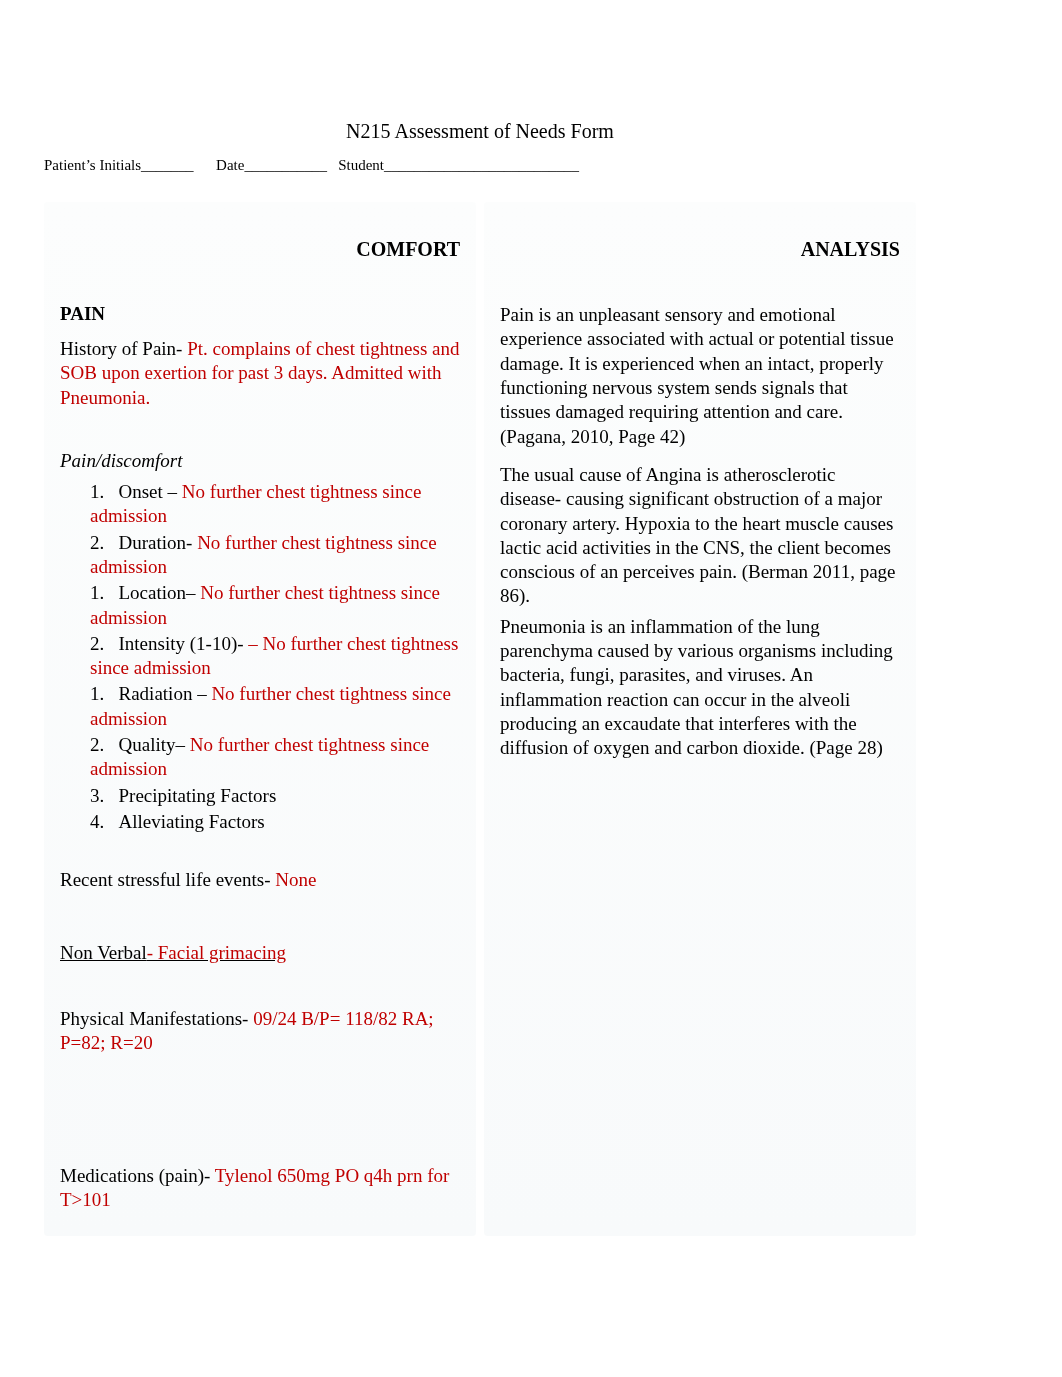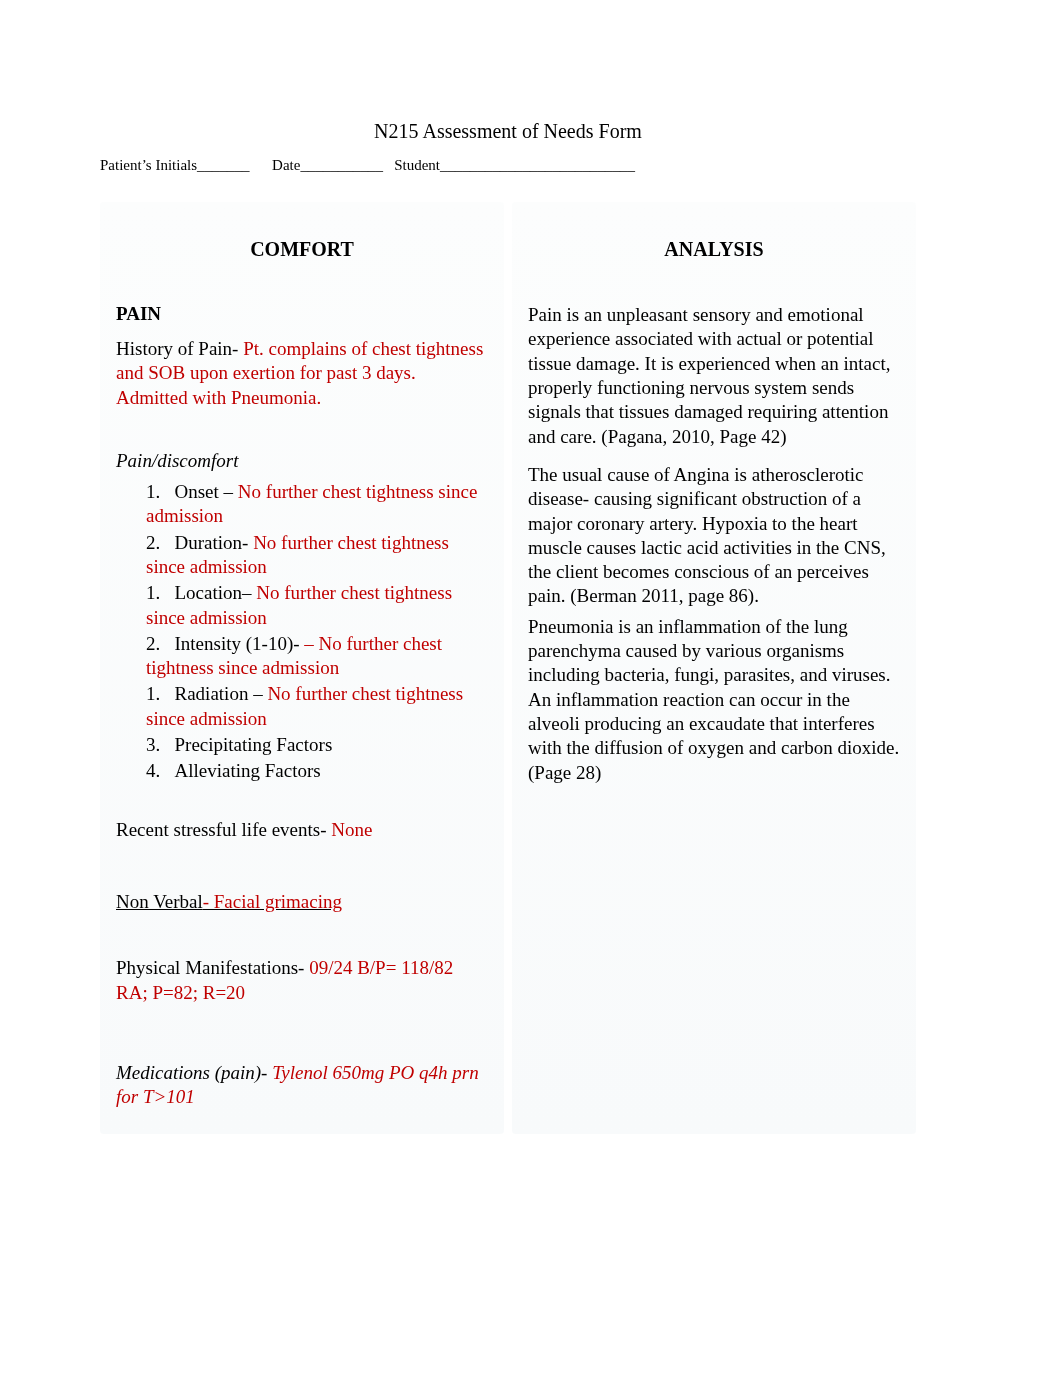--- a/index.html
+++ b/index.html
@@ -6,21 +6,21 @@
     margin: 0;
     padding: 0;
     background: #ffffff;
     font-family: "Times New Roman", Times, serif;
     color: #000000;
     width: 1062px;
   }
   .page {
     width: 988px;
     min-height: 1377px;
-    padding: 120px 72px 60px 100px;
+    padding: 120px 72px 60px 44px;
     box-sizing: border-box;
   }
   .doc-title {
     text-align: center;
     font-size: 20px;
     margin-bottom: 14px;
   }
   .header-line {
     font-size: 15px;
     margin-bottom: 28px;
@@ -31,21 +31,21 @@
   }
   .col {
     flex: 1 1 50%;
     background: linear-gradient(180deg, #fcfdfd 0%, #f8fafb 100%);
     border-radius: 4px;
     box-shadow: 0 0 1px rgba(0,0,0,0.02);
     padding: 0 16px 24px 16px;
     box-sizing: border-box;
   }
   .col-header {
-    text-align: center;
+    text-align: right;
     font-weight: bold;
     font-size: 20px;
     padding: 36px 0 36px 0;
   }
   .section-label {
     font-weight: bold;
     font-size: 19px;
     margin-top: 6px;
     font-family: Liberation Serif, serif;
   }
@@ -99,38 +99,39 @@
       </div>
 
       <div class="sub-label" style="margin-top:40px;">Pain/discomfort</div>
 
       <ol class="list" style="list-style:none; padding-left:30px;">
         <li><span>1.</span>&nbsp;&nbsp;&nbsp;<span>Onset – </span><span class="inline-red">No further chest tightness since admission</span></li>
         <li><span>2.</span>&nbsp;&nbsp;&nbsp;<span>Duration- </span><span class="inline-red">No further chest tightness since admission</span></li>
         <li><span>1.</span>&nbsp;&nbsp;&nbsp;<span>Location– </span><span class="inline-red">No further chest tightness since admission</span></li>
         <li><span>2.</span>&nbsp;&nbsp;&nbsp;<span>Intensity (1-10)- </span><span class="inline-red"> – No further chest tightness since admission</span></li>
         <li><span>1.</span>&nbsp;&nbsp;&nbsp;<span>Radiation – </span><span class="inline-red">No further chest tightness since admission</span></li>
+        <li><span>2.</span>&nbsp;&nbsp;&nbsp;<span>Quality– </span><span class="inline-red">No further chest tightness since admission</span></li>
         <li><span>3.</span>&nbsp;&nbsp;&nbsp;<span>Precipitating Factors</span></li>
         <li><span>4.</span>&nbsp;&nbsp;&nbsp;<span>Alleviating Factors</span></li>
       </ol>
 
       <div class="para" style="margin-top:34px;">
         <span>Recent stressful life events- </span><span class="inline-red">None</span>
       </div>
 
       <div class="para big-gap">
         <span>Non Verbal</span><span class="inline-red">- Facial grimacing</span>
       </div>
 
 
       <div class="para med-gap">
         <span>Physical Manifestations- </span><span class="inline-red">09/24 B/P= 118/82 RA; P=82; R=20</span>
       </div>
 
-      <div class="para" style="margin-top:56px;font-style:italic;">
+      <div class="para" style="margin-top:108px;">
         <span>Medications (pain)- </span><span class="inline-red">Tylenol 650mg PO q4h prn for T&gt;101</span>
       </div>
     </div>
 
     <div class="col">
       <div class="col-header">ANALYSIS</div>
 
       <div class="para" style="margin-top:6px;">Pain is an unpleasant sensory and emotional experience associated with actual or potential tissue damage. It is experienced when an intact, properly functioning nervous system sends signals that tissues damaged requiring attention and care. (Pagana, 2010, Page 42)</div>
 
       <div class="para" style="margin-top:14px;">The usual cause of Angina is atherosclerotic disease- causing significant obstruction of a major coronary artery. Hypoxia to the heart muscle causes lactic acid activities in the CNS, the client becomes conscious of an perceives pain. (Berman 2011, page 86).</div>

